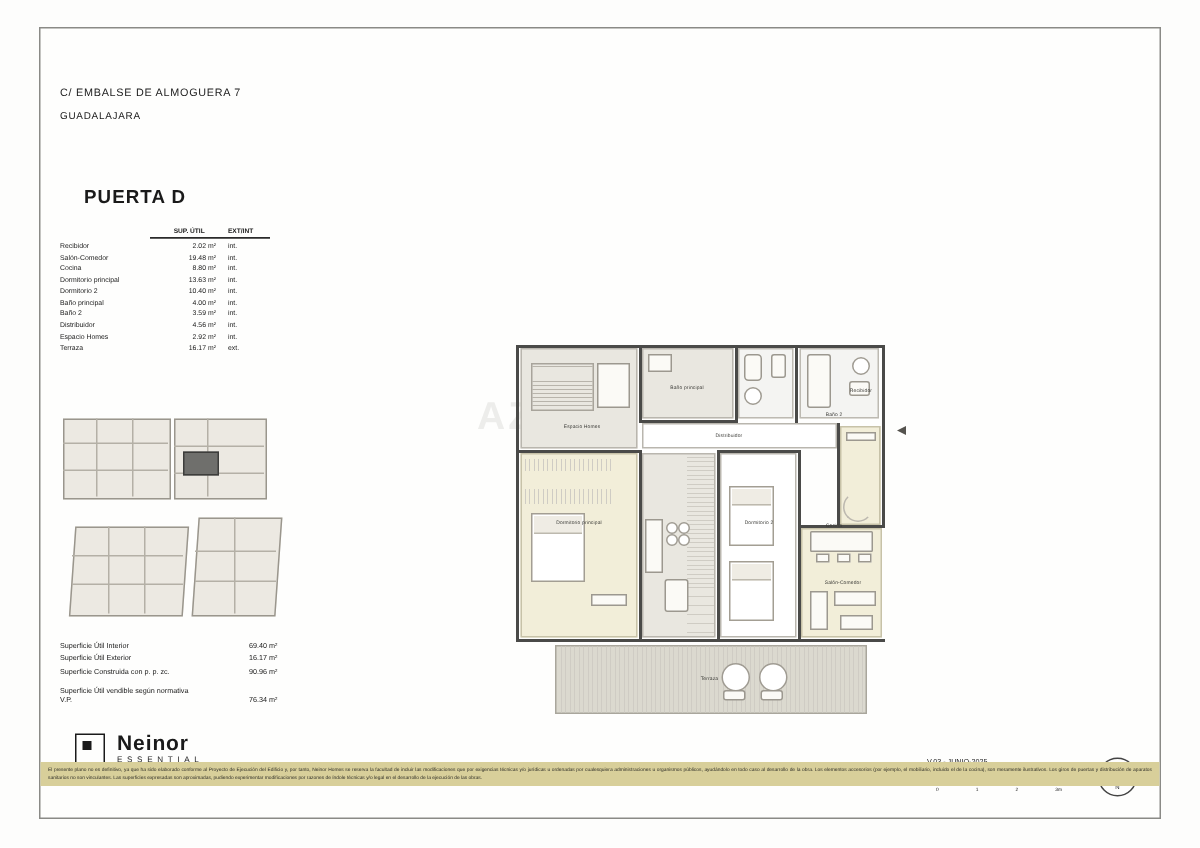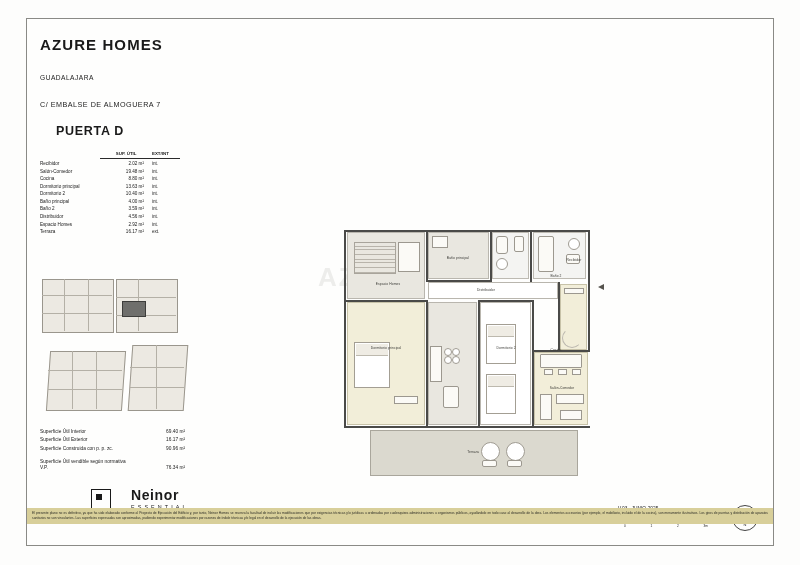--- a/index.html
+++ b/index.html
@@ -36,21 +36,20 @@
     left: 40px; top: 36px;
     font-size: 15px;
     font-weight: bold;
     letter-spacing: 1.1px;
   }
   .brand-addr {
     position: absolute;
     left: 40px; top: 57px;
     font-size: 7.2px;
     letter-spacing: .5px;
-    margin-top: 43px;
   }
   .brand-city {
     position: absolute;
     left: 40px; top: 74px;
     font-size: 6.6px;
     letter-spacing: .5px;
   }
   .title-1 {
     position: absolute;
     left: 40px; top: 108px;
@@ -133,22 +132,21 @@
     height: 6px;
   }
   .totals .two-line { line-height: 1.3; }
 
   
   .logo {
     position: absolute;
     left: 50px; top: 488px;
     display: flex;
     align-items: center;
-    gap: 20px;
-    margin-left: 41px;
+    gap: 8px;
   }
   .logo-mark {
     width: 18px; height: 18px;
     border: 1.6px solid #1a1a1a;
     position: relative;
   }
   .logo-mark:after {
     content: "";
     position: absolute;
     left: 4px; top: 4px;
@@ -325,21 +323,20 @@
     border-bottom: 3.5px solid transparent;
     border-right: 6px solid #55534e;
   }
 </style>
 </head>
 <body>
 
 <div class="page">
   <div class="frame"></div>
 
-  <div class="brand">AZURE HOMES</div>
   <div class="brand-addr">C/ EMBALSE DE ALMOGUERA 7</div>
   <div class="brand-city">GUADALAJARA</div>
   <div class="title-2">PUERTA D</div>
 
   <table class="surf-table">
     <thead>
       <tr class="surf-head-row">
         <th class="col-name"></th>
         <th class="col-val">SUP. ÚTIL</th>
         <th class="col-unit">EXT/INT</th>

